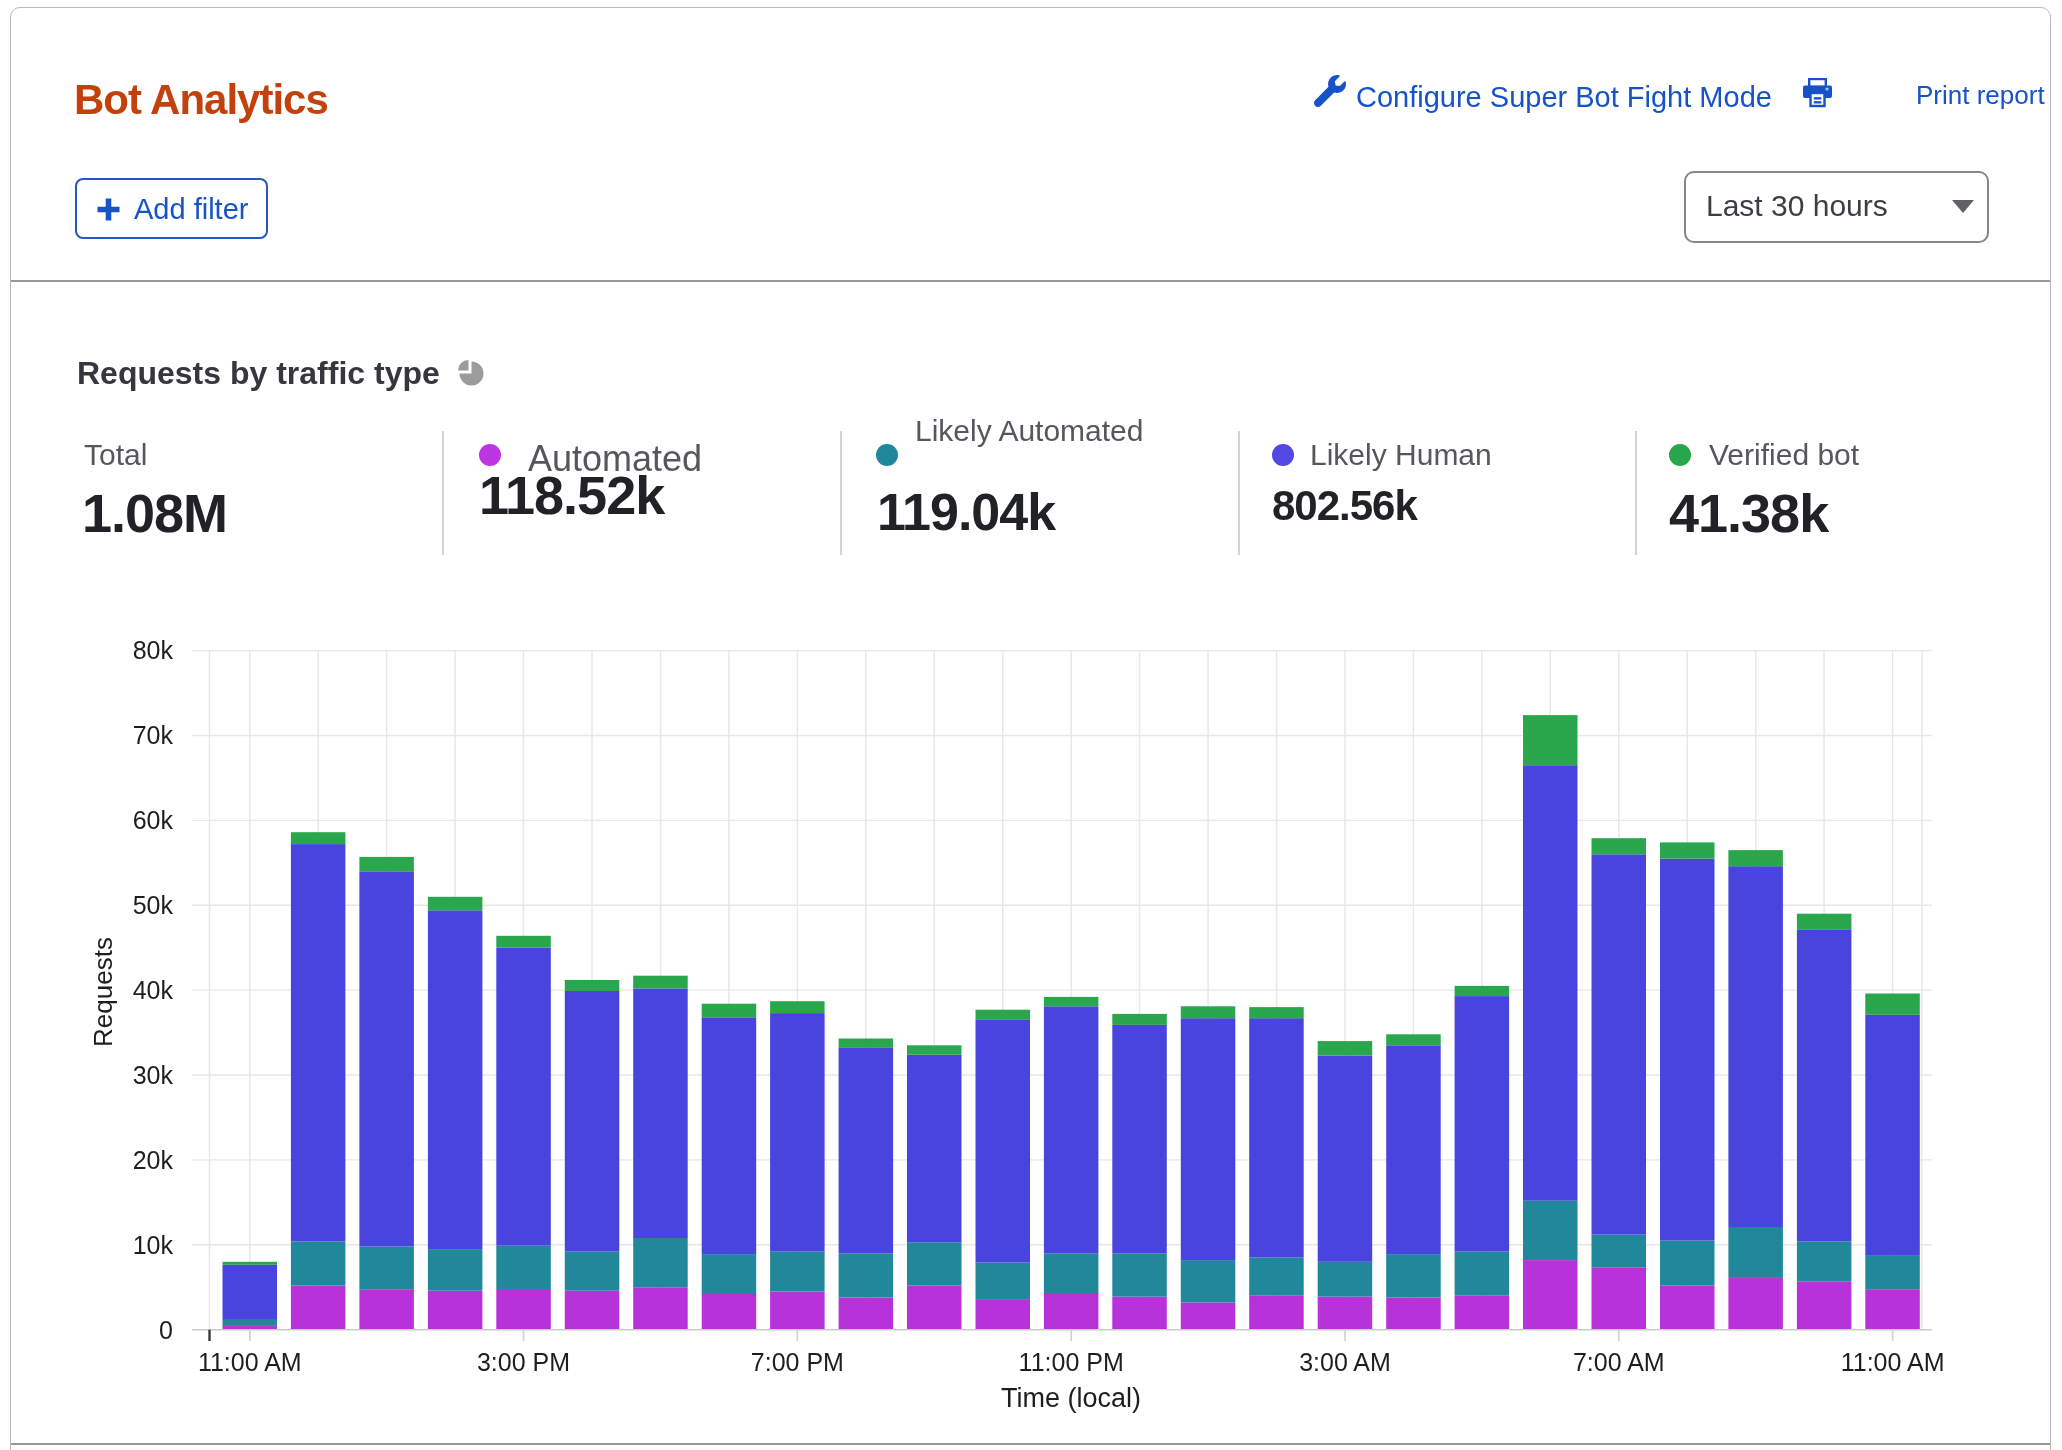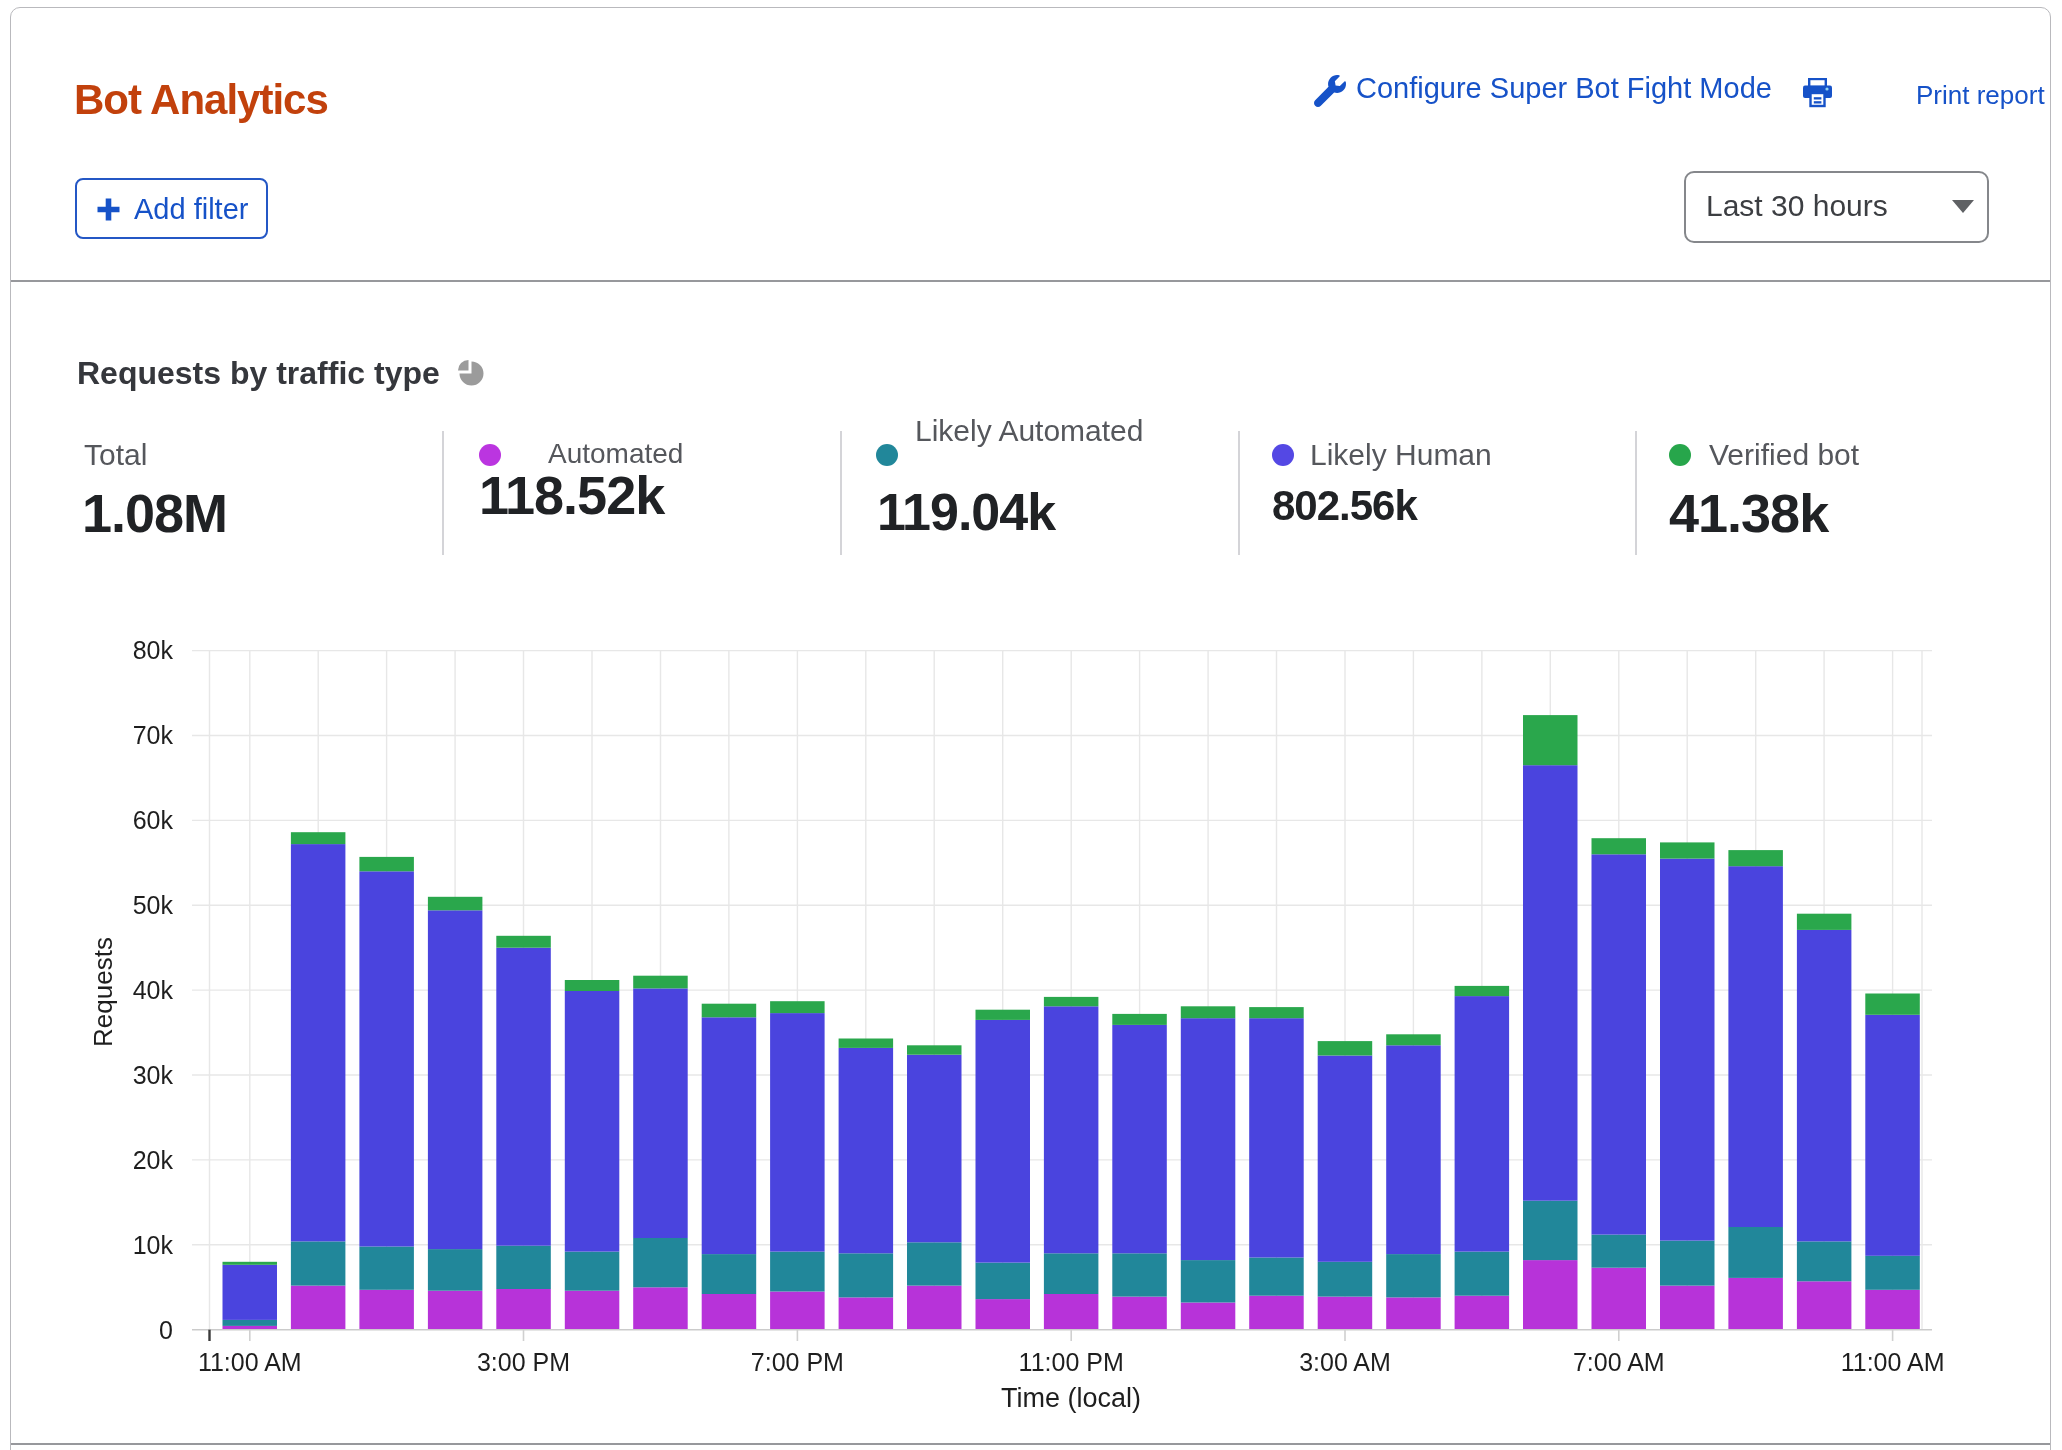--- a/index.html
+++ b/index.html
@@ -11,21 +11,21 @@
 
 <div class="abs" style="left:11px;top:280px;width:2039px;height:2px;background:#97989c"></div>
 
 <div class="abs" style="left:11px;top:1443px;width:2039px;height:2px;background:#97989c"></div>
 
 <div class="abs" style="left:74px;top:76px;font-size:42px;font-weight:700;color:#c2410c;letter-spacing:-1px">Bot Analytics</div>
 
 <svg class="abs" style="left:1314px;top:74px" width="32" height="34" viewBox="0 0 512 512">
     <path fill="#1652c8" d="M507.73 109.1c-2.24-9.03-13.54-12.09-20.12-5.51l-74.36 74.36-67.88-11.31-11.31-67.88 74.36-74.36c6.62-6.62 3.43-17.9-5.66-20.16-47.38-11.74-99.55.91-136.58 37.93-39.64 39.64-50.55 97.1-34.05 147.2L18.74 402.76c-24.99 24.99-24.99 65.51 0 90.5 24.99 24.99 65.51 24.99 90.5 0l213.21-213.21c50.12 16.71 107.47 5.68 147.37-34.22 37.07-37.07 49.7-89.32 37.91-136.73z"></path>
   </svg>
-<div class="abs" style="left:1356px;top:72px;font-size:29px;color:#1652c8">Configure Super Bot Fight Mode</div>
+<div class="abs" style="left:1356px;top:81px;font-size:29px;color:#1652c8">Configure Super Bot Fight Mode</div>
 
 <svg class="abs" style="left:1803px;top:78px" width="29" height="30" viewBox="0 0 29 30">
   <rect x="6.2" y="1" width="16.6" height="8" fill="#fff" stroke="#1652c8" stroke-width="2.4"></rect>
   <rect x="0" y="7.5" width="29" height="12.5" rx="2" fill="#1652c8"></rect>
   <circle cx="24" cy="11" r="1.6" fill="#8fd3f3"></circle>
   <rect x="7.5" y="15" width="14" height="13" fill="#fff" stroke="#1652c8" stroke-width="2.4"></rect>
   <rect x="10.8" y="19.2" width="7.6" height="2.3" fill="#1652c8"></rect>
   <rect x="10.8" y="23.2" width="7.6" height="2.3" fill="#1652c8"></rect>
 </svg>
 <div class="abs" style="left:1916px;top:80px;font-size:26px;color:#1652c8">Print report</div>
@@ -48,21 +48,21 @@
 
 <div class="abs" style="left:442px;top:431px;width:2px;height:124px;background:#d4d4d8"></div>
 <div class="abs" style="left:840px;top:431px;width:2px;height:124px;background:#d4d4d8"></div>
 <div class="abs" style="left:1238px;top:431px;width:2px;height:124px;background:#d4d4d8"></div>
 <div class="abs" style="left:1635px;top:431px;width:2px;height:124px;background:#d4d4d8"></div>
 
 <div class="abs" style="left:84px;top:438px;font-size:30px;color:#55575c">Total</div>
 <div class="abs" style="left:82px;top:482px;font-size:54px;font-weight:700;color:#202225;letter-spacing:-1px">1.08M</div>
 
 <div class="abs" style="left:479px;top:444px;width:22px;height:22px;border-radius:50%;background:#bb35e0"></div>
-<div class="abs" style="left:548px;top:438px;font-size:28px;color:#55575c">Automated</div>
+<div class="abs" style="left:528px;top:438px;font-size:36px;color:#55575c">Automated</div>
 <div class="abs" style="left:479px;top:464px;font-size:54px;font-weight:700;color:#202225;letter-spacing:-1px">118.52k</div>
 
 <div class="abs" style="left:876px;top:444px;width:22px;height:22px;border-radius:50%;background:#21879a"></div>
 <div class="abs" style="left:915px;top:414px;font-size:30px;color:#55575c">Likely Automated</div>
 <div class="abs" style="left:877px;top:482px;font-size:52px;font-weight:700;color:#202225;letter-spacing:-1px">119.04k</div>
 
 <div class="abs" style="left:1272px;top:444px;width:22px;height:22px;border-radius:50%;background:#5448e4"></div>
 <div class="abs" style="left:1310px;top:438px;font-size:30px;color:#55575c">Likely Human</div>
 <div class="abs" style="left:1272px;top:482px;font-size:42px;font-weight:700;color:#202225;letter-spacing:-1px">802.56k</div>
 

